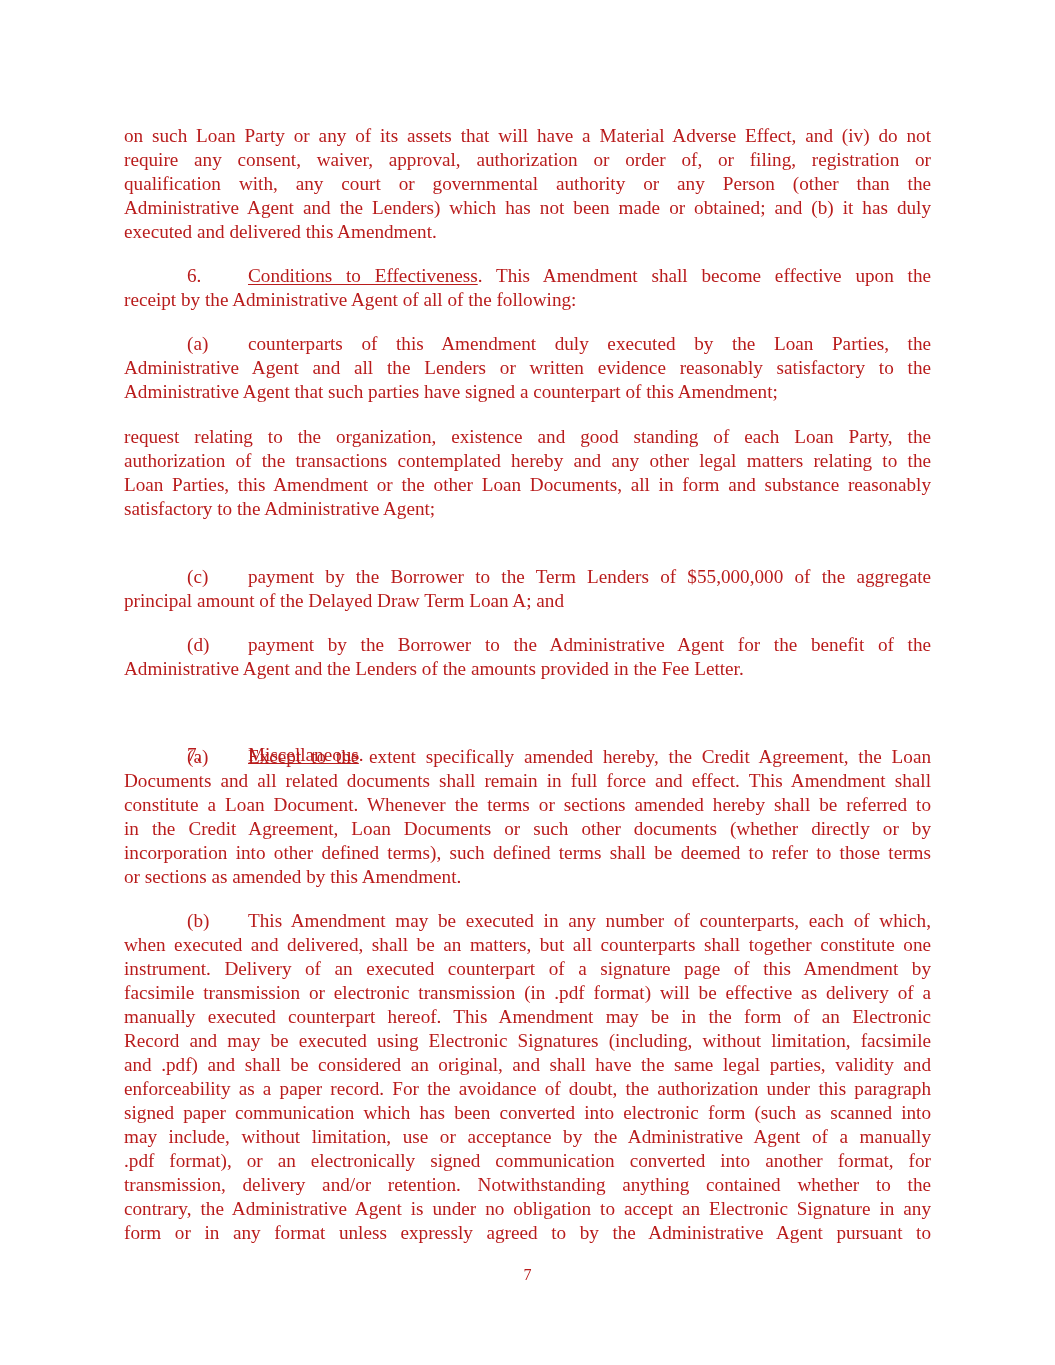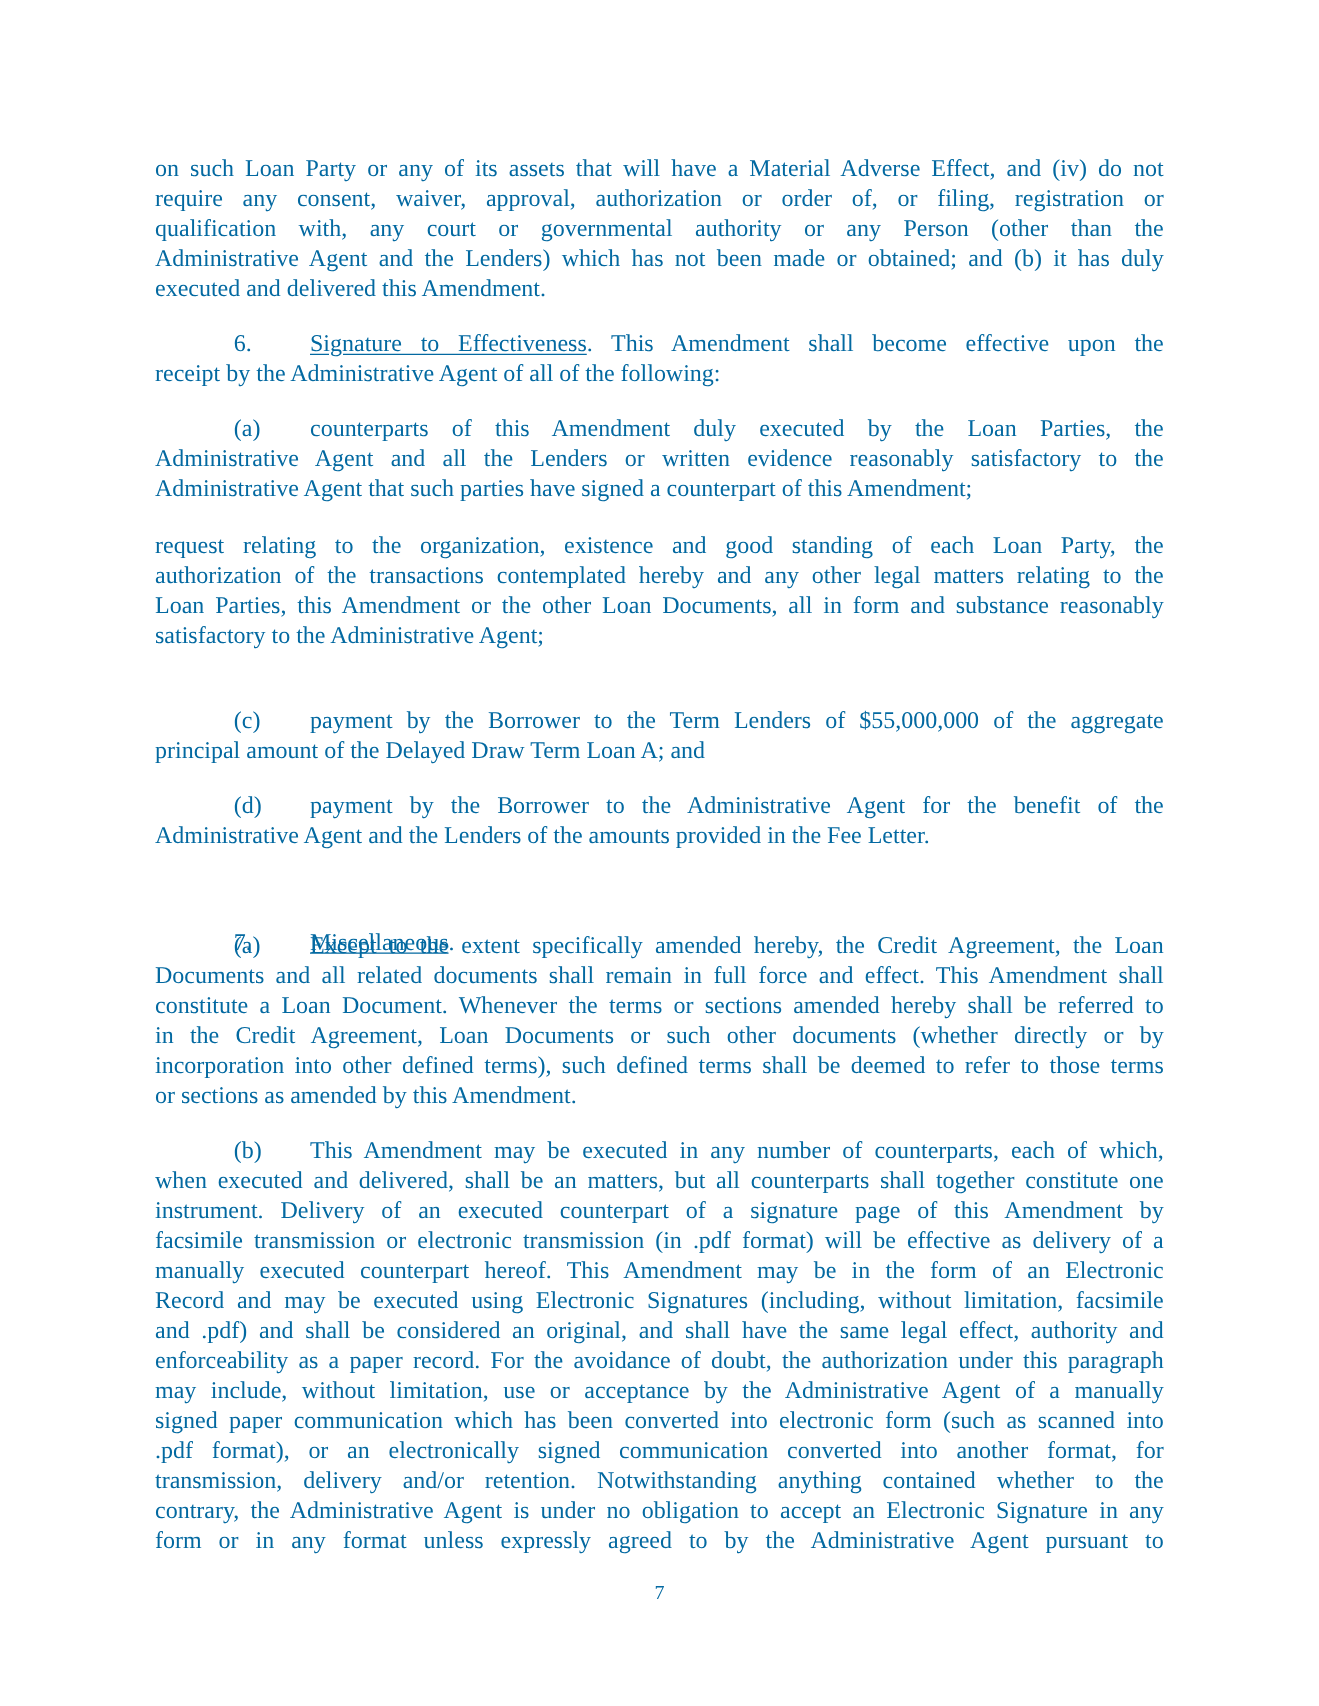--- a/index.html
+++ b/index.html
@@ -1,19 +1,19 @@
 <!DOCTYPE html>
 <html><head>
 <meta charset="utf-8">
 <style>
   html, body { margin: 0; padding: 0; background: #ffffff; }
   body { width: 1055px; height: 1365px; position: relative; overflow: hidden; }
   .page {
     position: absolute; left: 0; top: 0; width: 1055px; height: 1365px;
-    background: #ffffff; color: #0369a1;
+    background: #ffffff; color: #b91c1c;
     font-family: "Liberation Serif", "DejaVu Serif", serif;
     font-size: 19.2px;
   }
   .para { position: absolute; left: 124px; width: 807px; }
   .line {
     display: block; height: 24px; line-height: 24px; white-space: nowrap;
     text-align: justify; text-align-last: justify;
   }
   .line.last { text-align-last: left; }
   .indent { padding-left: 63px; }
@@ -31,21 +31,21 @@
 
   <div class="para" style="top:124px;">
     <span class="line">on such Loan Party or any of its assets that will have a Material Adverse Effect, and (iv) do not</span>
     <span class="line">require any consent, waiver, approval, authorization or order of, or filing, registration or</span>
     <span class="line">qualification with, any court or governmental authority or any Person (other than the</span>
     <span class="line">Administrative Agent and the Lenders) which has not been made or obtained; and (b) it has duly</span>
     <span class="line last">executed and delivered this Amendment.</span>
   </div>
 
   <div class="para" style="top:264px;">
-    <span class="line indent"><span class="num">6.</span><span class="u">Signature to Effectiveness</span><span>. This Amendment shall become effective upon the</span></span>
+    <span class="line indent"><span class="num">6.</span><span class="u">Conditions to Effectiveness</span><span>. This Amendment shall become effective upon the</span></span>
     <span class="line last">receipt by the Administrative Agent of all of the following:</span>
   </div>
 
   <div class="para" style="top:332px;">
     <span class="line indent"><span class="num">(a)</span><span>counterparts of this Amendment duly executed by the Loan Parties, the</span></span>
     <span class="line">Administrative Agent and all the Lenders or written evidence reasonably satisfactory to the</span>
     <span class="line last">Administrative Agent that such parties have signed a counterpart of this Amendment;</span>
   </div>
 
   <div class="para" style="top:425px;">
@@ -78,24 +78,24 @@
     <span class="line last">or sections as amended by this Amendment.</span>
   </div>
 
   <div class="para" style="top:909px;">
     <span class="line indent"><span class="num">(b)</span><span>This Amendment may be executed in any number of counterparts, each of which,</span></span>
     <span class="line">when executed and delivered, shall be an matters, but all counterparts shall together constitute one</span>
     <span class="line">instrument. Delivery of an executed counterpart of a signature page of this Amendment by</span>
     <span class="line">facsimile transmission or electronic transmission (in .pdf format) will be effective as delivery of a</span>
     <span class="line">manually executed counterpart hereof.  This Amendment may be in the form of an Electronic</span>
     <span class="line">Record and may be executed using Electronic Signatures (including, without limitation, facsimile</span>
-    <span class="line">and .pdf) and shall be considered an original, and shall have the same legal effect, authority and</span>
+    <span class="line">and .pdf) and shall be considered an original, and shall have the same legal parties, validity and</span>
     <span class="line">enforceability as a paper record.  For the avoidance of doubt, the authorization under this paragraph</span>
+    <span class="line">signed paper communication which has been converted into electronic form (such as scanned into</span>
     <span class="line">may include, without limitation, use or acceptance by the Administrative Agent of a manually</span>
-    <span class="line">signed paper communication which has been converted into electronic form (such as scanned into</span>
     <span class="line">.pdf format), or an electronically signed communication converted into another format, for</span>
     <span class="line">transmission, delivery and/or retention.  Notwithstanding anything contained whether to the</span>
     <span class="line">contrary, the Administrative Agent is under no obligation to accept an Electronic Signature in any</span>
     <span class="line">form or in any format unless expressly agreed to by the Administrative Agent pursuant to</span>
   </div>
 
   <div class="pagenum">7</div>
 </div>
 
 </body></html>

